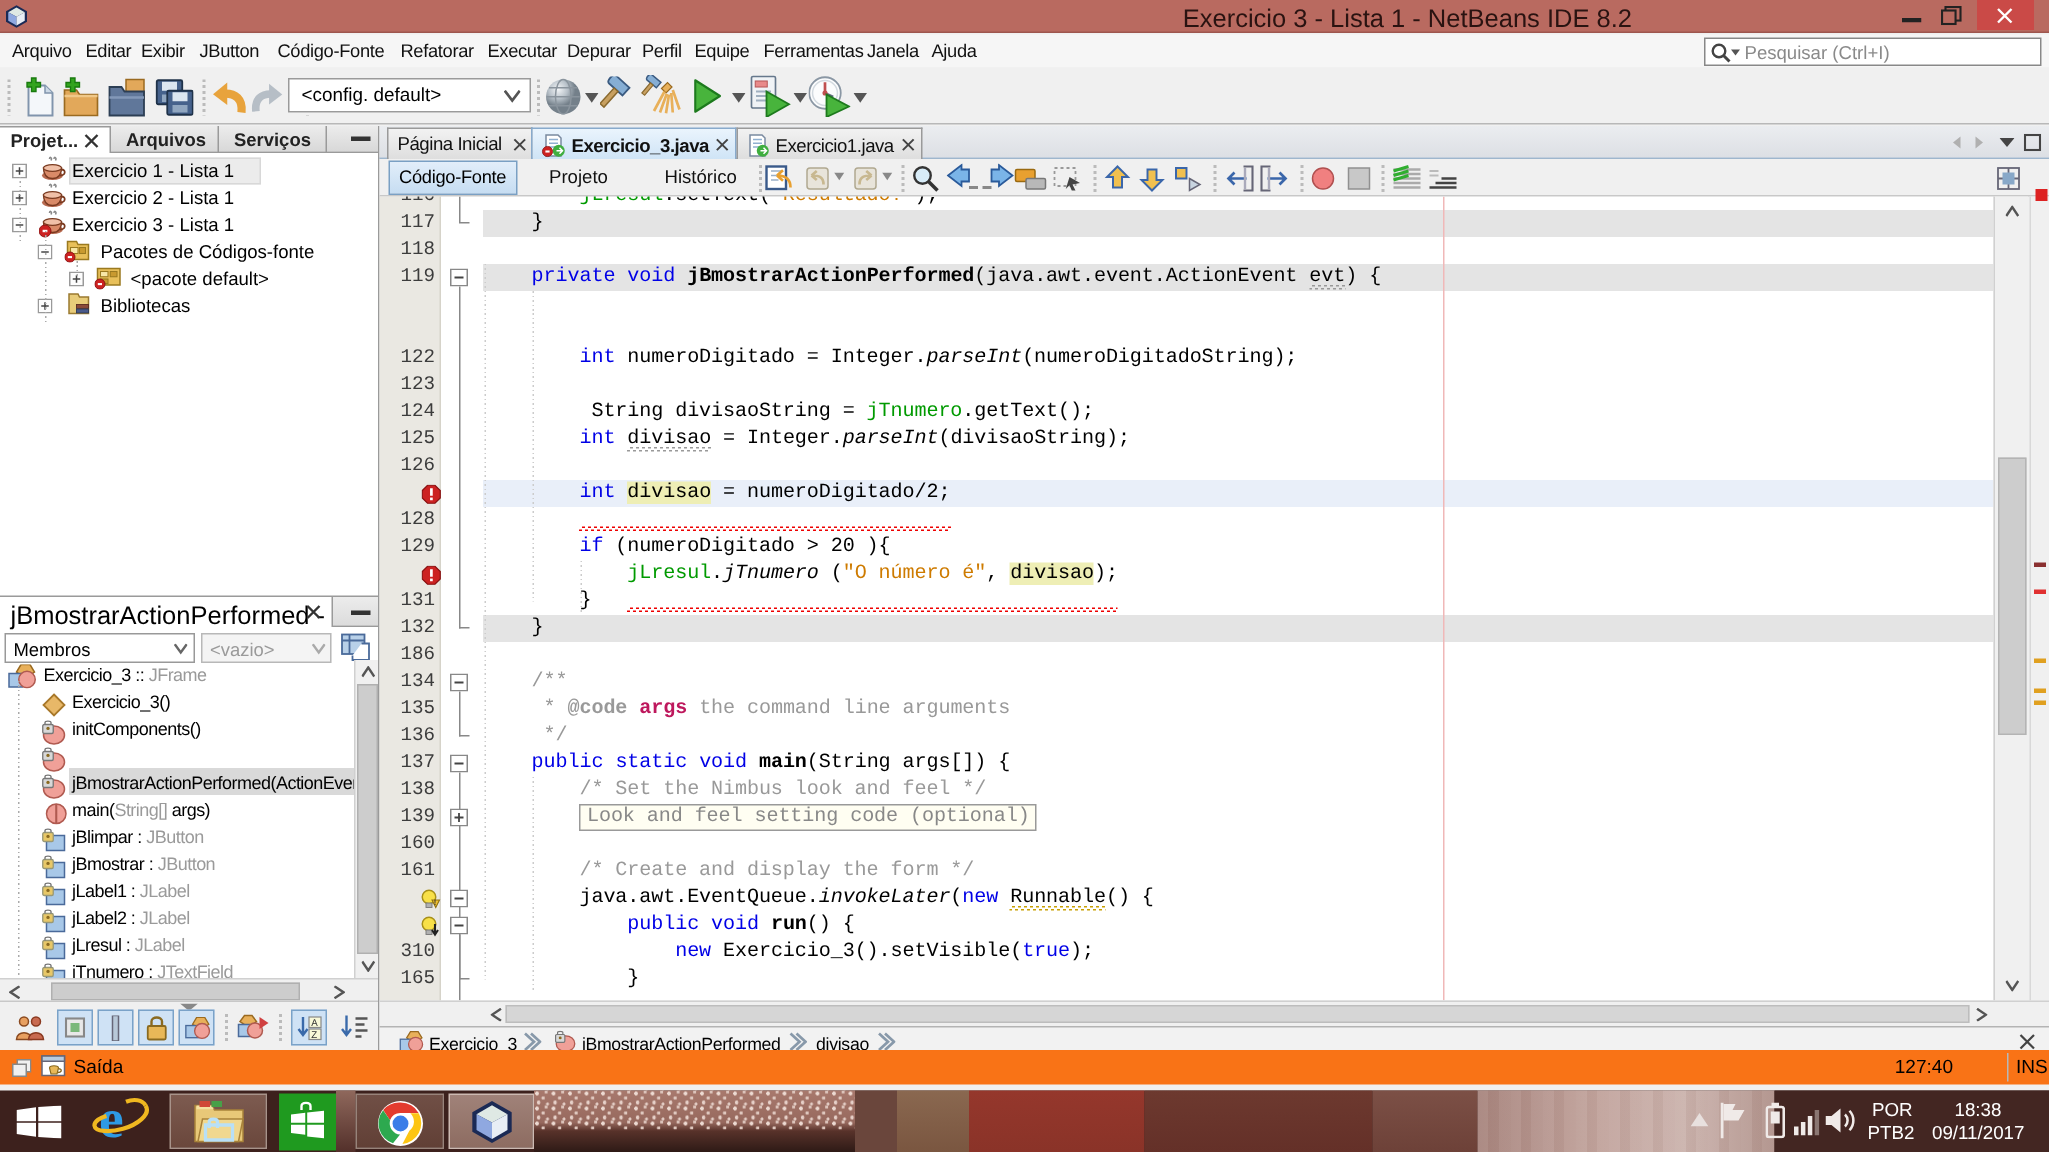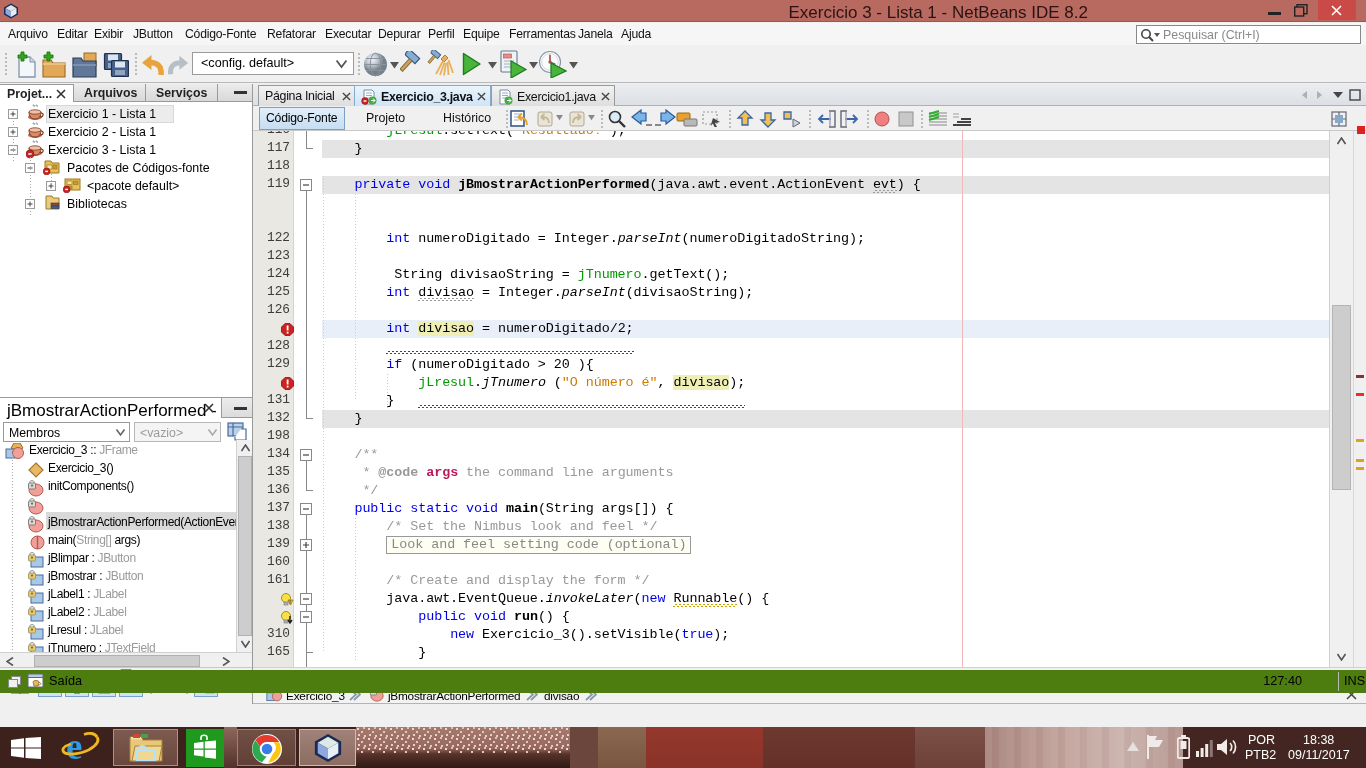--- a/index.html
+++ b/index.html
@@ -42,21 +42,21 @@
 .rsq{background:repeating-linear-gradient(90deg,#e00 0 2px,transparent 2px 4px) left bottom/100% 1.4px no-repeat,repeating-linear-gradient(90deg,transparent 0 2px,#e00 2px 4px) left calc(100% - 1.4px)/100% 1.4px no-repeat;padding-bottom:18px}
 .gsq{background:repeating-linear-gradient(90deg,#999 0 2px,transparent 2px 4px) left bottom/100% 1.4px no-repeat,repeating-linear-gradient(90deg,transparent 0 2px,#999 2px 4px) left calc(100% - 1.4px)/100% 1.4px no-repeat;padding-bottom:1px}
 .ysq{background:repeating-linear-gradient(90deg,#c8a000 0 2px,transparent 2px 4px) left bottom/100% 1.4px no-repeat,repeating-linear-gradient(90deg,transparent 0 2px,#c8a000 2px 4px) left calc(100% - 1.4px)/100% 1.4px no-repeat;padding-bottom:1px}
 
 #vsb{left:1329px;top:131px;width:23px;height:536px;background:#f0f0f0;border-left:1px solid #d0d0d0}
 #estripe{left:1353px;top:131px;width:13px;height:536px;background:#f0f0f0;border-left:1px solid #d8d8d8}
 #hsb{left:253px;top:667px;width:1113px;height:17px;background:#f0f0f0;border-top:1px solid #d0d0d0}
 
 #bcrumb{left:253px;top:684px;width:1113px;height:20px;background:#f2f2f2;border-top:1px solid #b4b4b4;border-bottom:1px solid #b4b4b4}
 
-#status{left:0;top:670px;width:1366px;height:23px;background:#4d7c0f}
+#status{left:0;top:700px;width:1366px;height:23px;background:#f97316}
 
 #task{left:0;top:727px;width:1366px;height:41px;background:#3d211d}
 .tseg{position:absolute;top:0;height:41px}
 .trayico{position:absolute;fill:#fff}
 .wtxt{position:absolute;color:#fff;font-size:12.5px}
 </style></head>
 <body>
 <div id="scr">
 <div class="ab" id="title">
       <span class="ab txt">Exercicio 3 - Lista 1 - NetBeans IDE 8.2</span>
@@ -677,21 +677,21 @@
       </div>
 <div class="cl" style="top:261px">
         <span class="ln">131</span>
         <span class="cd">        }</span>
       </div>
 <div class="cl" style="top:279px">
         <span class="ln">132</span>
         <span class="cd">    }</span>
       </div>
 <div class="cl" style="top:297px">
-        <span class="ln">198</span>
+        <span class="ln">186</span>
       </div>
 <div class="cl" style="top:315px">
         <span class="ln">134</span>
         <span class="cd"><span class="cm">    /**</span></span>
       </div>
 <div class="cl" style="top:333px">
         <span class="ln">135</span>
         <span class="cd"><span class="cm">     * <span class="bold">@code</span> <span class="bold" style="color:#be185d">args</span> the command line arguments</span></span>
       </div>
 <div class="cl" style="top:351px">

